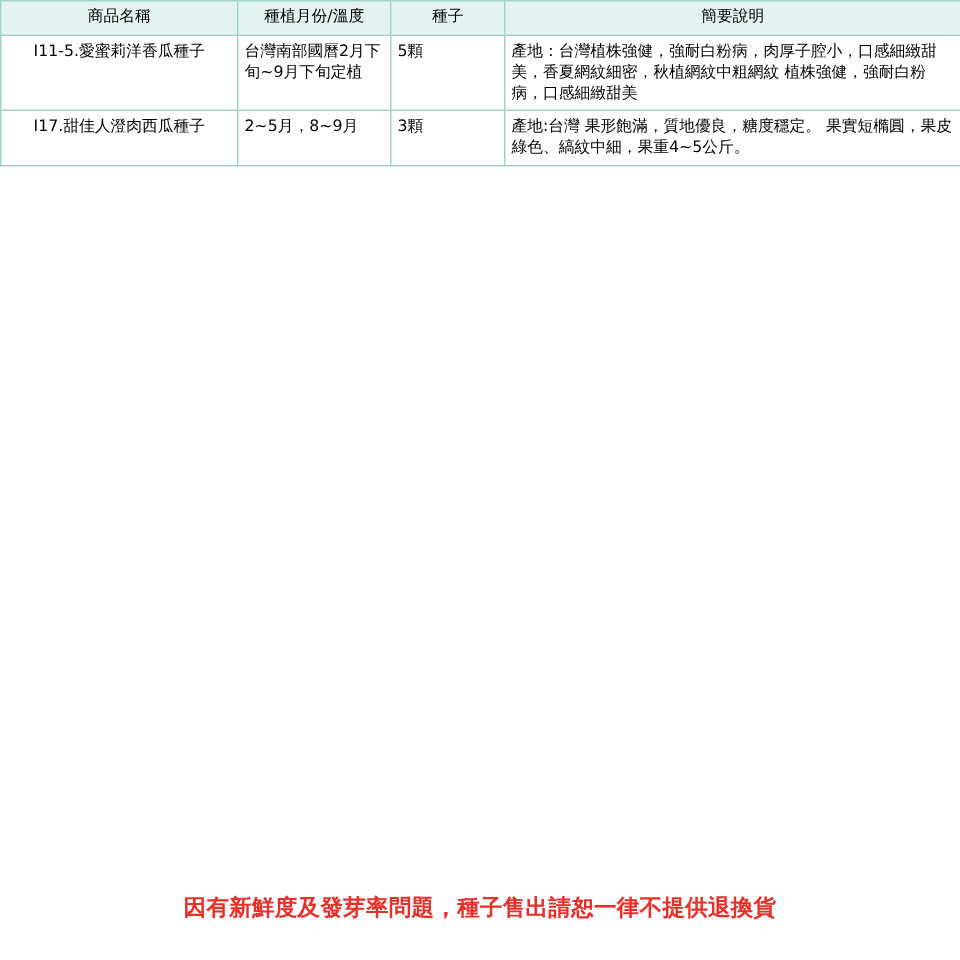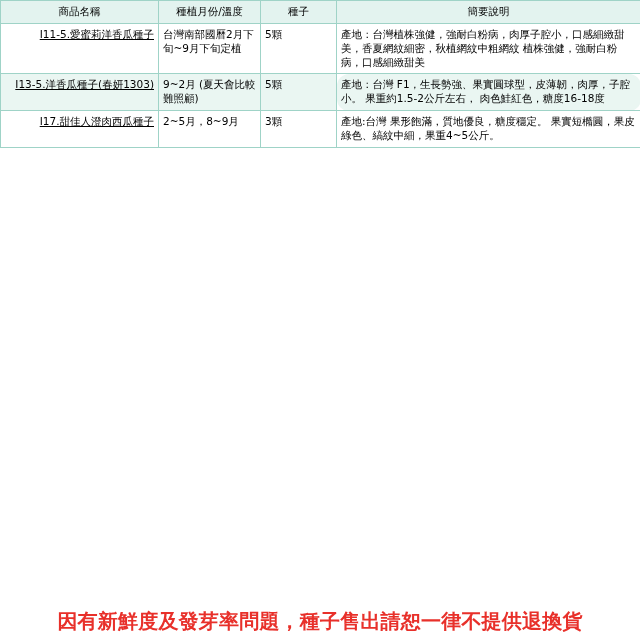--- a/index.html
+++ b/index.html
@@ -46,38 +46,36 @@
   col.c-seed  { width: 76px; }
   col.c-desc  { width: 304px; }
 
   .row-alt td { background: #eaf6f2; }
   .row-plain td { background: #ffffff; }
 
   td.center {
     text-align: left;
   }
   td.name {
-    text-align: right;
-    text-decoration: underline;
+    text-align: center;
   }
   td.desc {
     text-align: left;
     border-radius: 12px;
   }
   .notice {
     position: absolute;
     left: 0;
     top: 596px;
     width: 640px;
     text-align: center;
     color: #e8302a;
     font-weight: bold;
-    font-size: 20px;
+    font-size: 15px;
     letter-spacing: 0.2px;
-    margin-top: 12px;
   }
 </style>
 </head>
 <body>
 
 <div class="sheet">
   <table class="product-table">
     <colgroup>
       <col class="c-name">
       <col class="c-month">
@@ -92,28 +90,20 @@
         <th>簡要說明</th>
       </tr>
     </thead>
     <tbody>
       <tr class="row-plain">
         <td class="name">I11-5.愛蜜莉洋香瓜種子</td>
         <td class="center">台灣南部國曆2月下旬~9月下旬定植</td>
         <td class="center">5顆</td>
         <td class="desc">產地：台灣植株強健，強耐白粉病，肉厚子腔小，口感細緻甜美，香夏網紋細密，秋植網紋中粗網紋 植株強健，強耐白粉病，口感細緻甜美</td>
       </tr>
-      <tr class="row-alt">
-        <td class="name">I13-5.洋香瓜種子(春妍1303)</td>
-        <td class="center">9~2月
-(夏天會比較難照顧)</td>
-        <td class="center">5顆</td>
-        <td class="desc">產地：台灣
-F1，生長勢強、果實圓球型，皮薄韌，肉厚，子腔小。 果重約1.5-2公斤左右， 肉色鮭紅色，糖度16-18度</td>
-      </tr>
       <tr class="row-plain">
         <td class="name">I17.甜佳人澄肉西瓜種子</td>
         <td class="center">2~5月，8~9月</td>
         <td class="center">3顆</td>
         <td class="desc">產地:台灣
 果形飽滿，質地優良，糖度穩定。 果實短橢圓，果皮綠色、縞紋中細，果重4~5公斤。</td>
       </tr>
     </tbody>
   </table>
 </div>

